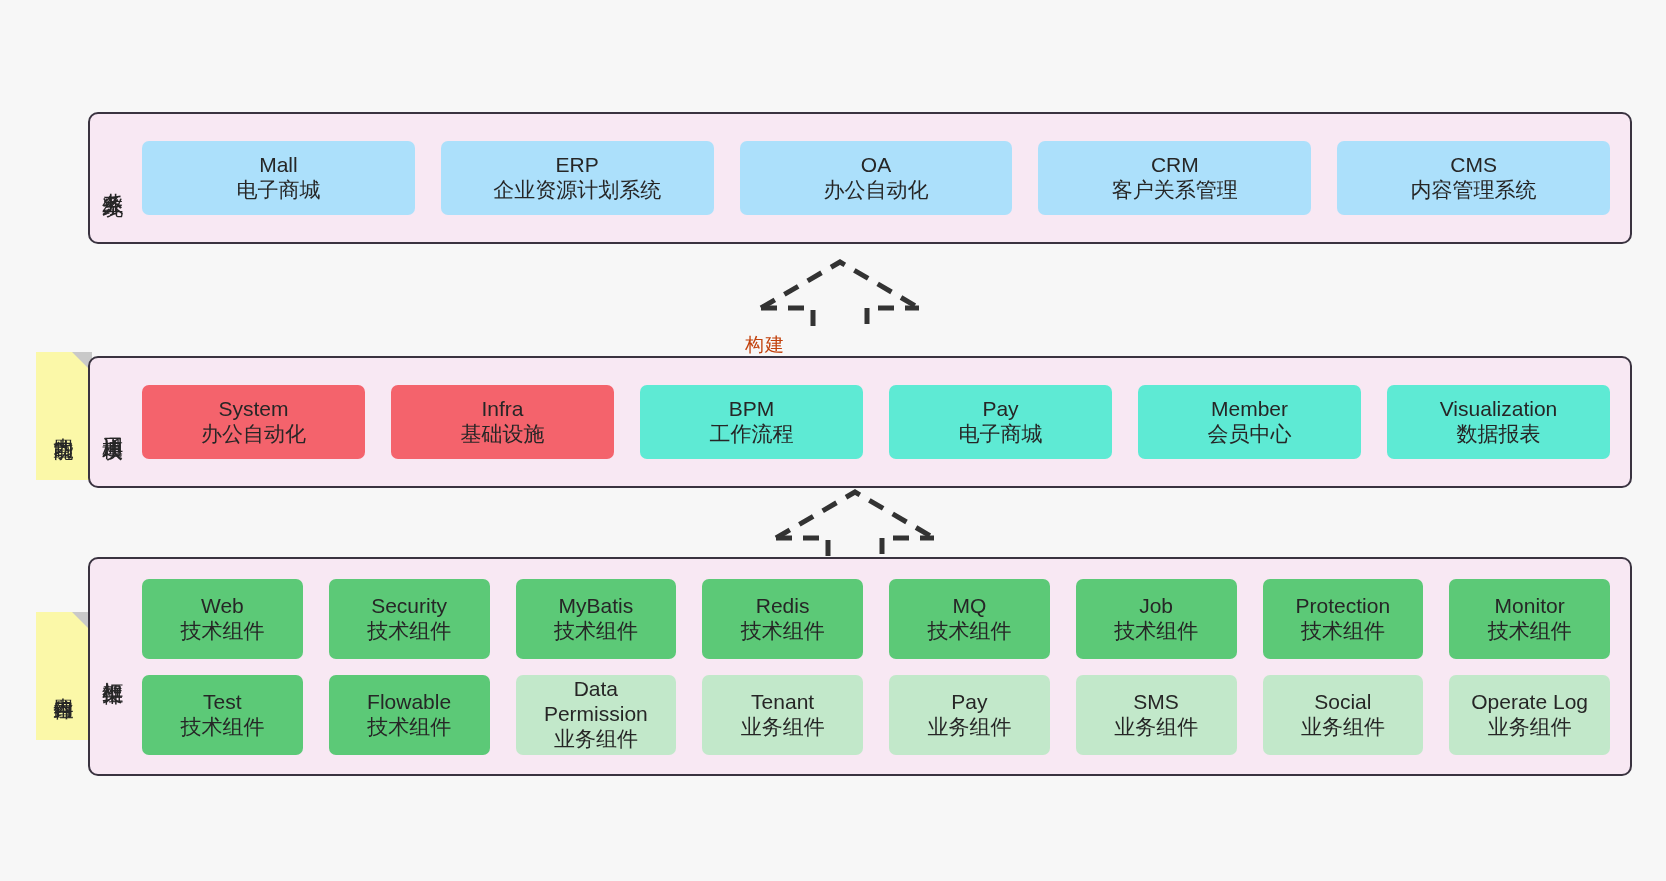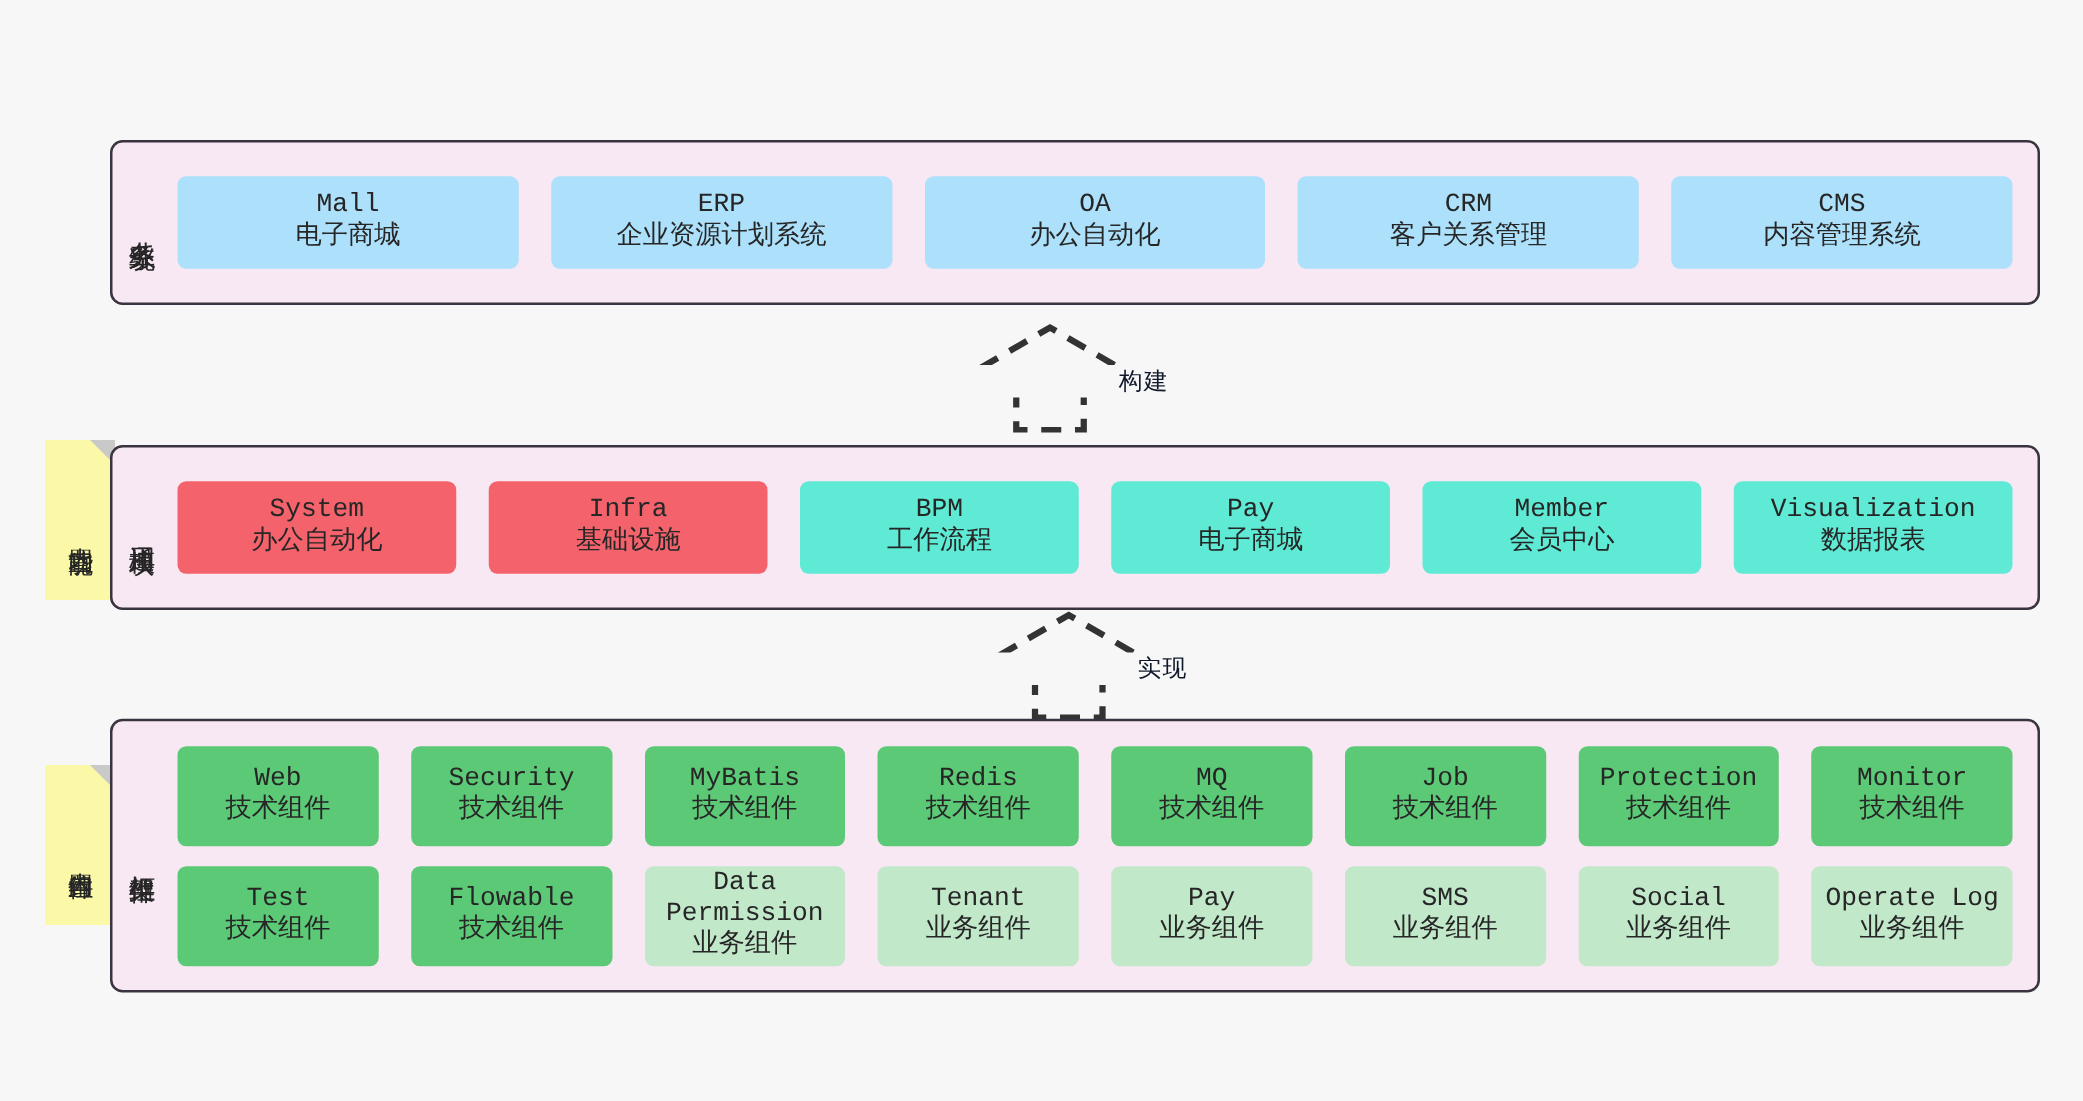--- a/index.html
+++ b/index.html
@@ -50,21 +50,20 @@
     display: flex;
     flex-direction: column;
     justify-content: center;
     gap: 16px;
     padding: 0 20px 0 6px;
   }
   .row {
     display: flex;
     gap: 26px;
     align-items: stretch;
-    font-family: Liberation Mono, monospace;
   }
   .cell {
     flex: 1 1 0;
     border-radius: 7px;
     display: flex;
     flex-direction: column;
     align-items: center;
     justify-content: center;
     text-align: center;
     font-size: 21px;
@@ -79,21 +78,21 @@
   
   .c-blue        { background: #ace0fb; }
   .c-red         { background: #f4636c; }
   .c-pink        { background: #5eead4; }
   .c-green       { background: #5cc977; }
   .c-green-light { background: #c2e8ca; }
 
   
   #layer-business  { left: 88px;  top: 112px; width: 1544px; height: 132px; }
   #layer-common    { left: 88px;  top: 356px; width: 1544px; height: 132px; }
-  #layer-framework { left: 88px;  top: 575px; width: 1544px; height: 219px; }
+  #layer-framework { left: 88px;  top: 557px; width: 1544px; height: 219px; }
 
   #layer-business  .cell,
   #layer-common    .cell { height: 74px; }
   #layer-framework .cell { height: 80px; }
 
   
   .sticky {
     position: absolute;
     width: 56px;
     background: #fbf8a8;
@@ -125,26 +124,27 @@
 
   
   .arrow {
     position: absolute;
   }
   .arrow svg { display: block; }
   .arrow-label {
     position: absolute;
     left: 0;
     right: 0;
-    text-align: right;
+    text-align: left;
     font-size: 19px;
-    color: #0f172a;
+    color: #c2410c;
     background: #f7f7f7;
     letter-spacing: 1px;
     white-space: nowrap;
+    margin-top: 40px;
   }
   #arrow-build   { left: 745px; top: 258px; width: 190px; height: 88px; }
   #arrow-build   .arrow-label { top: 34px; }
   #arrow-impl    { left: 760px; top: 488px; width: 190px; height: 88px; }
   #arrow-impl    .arrow-label { top: 34px; }
 </style>
 </head>
 <body>
 
 <div class="canvas">

